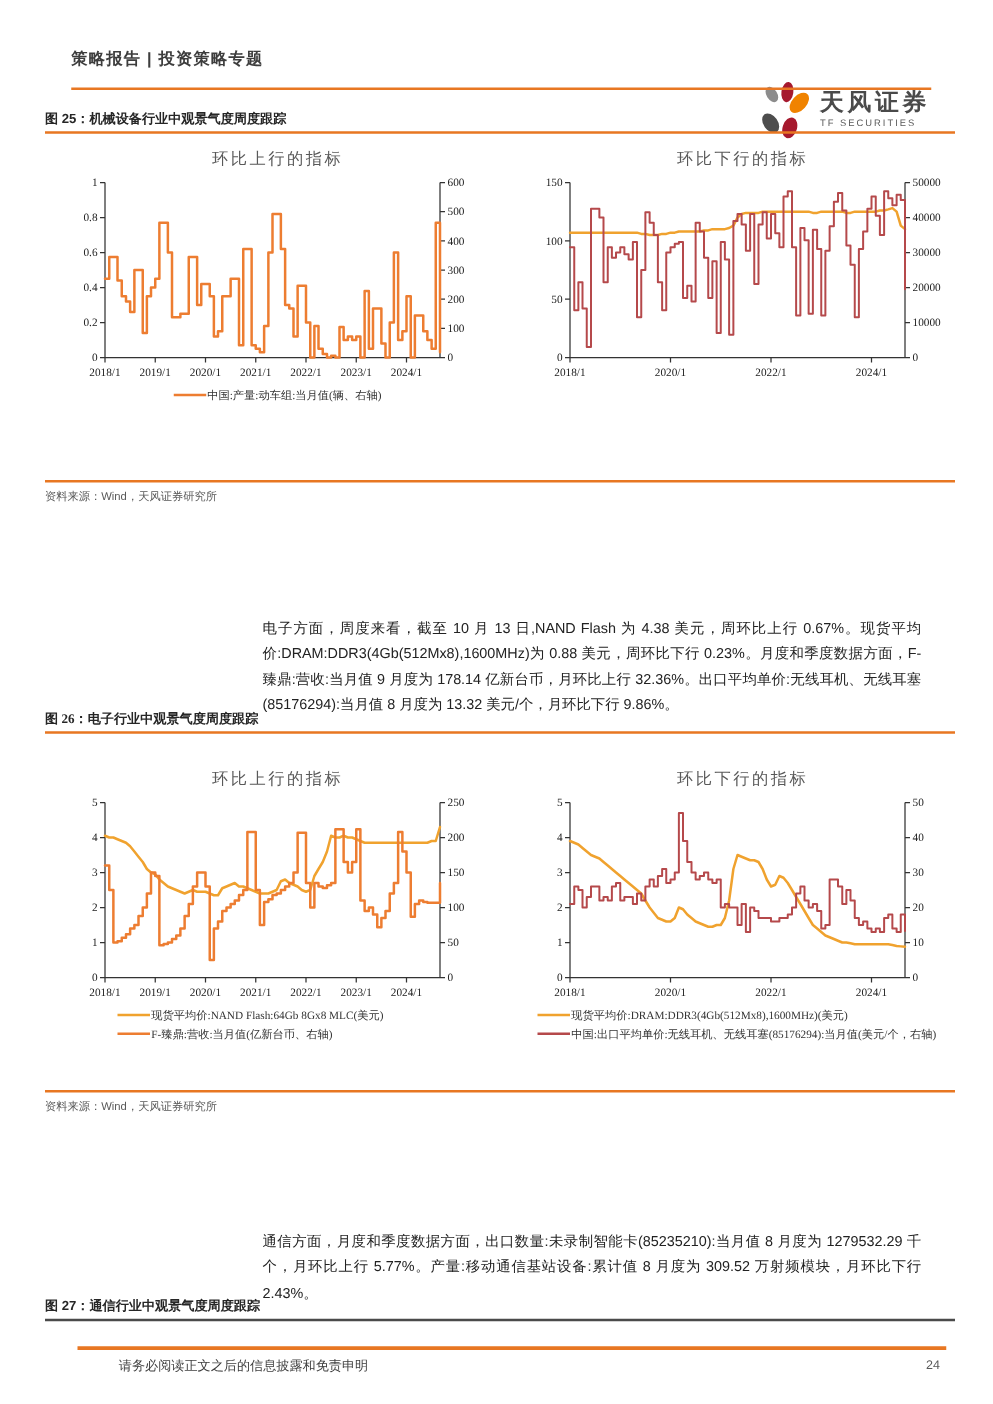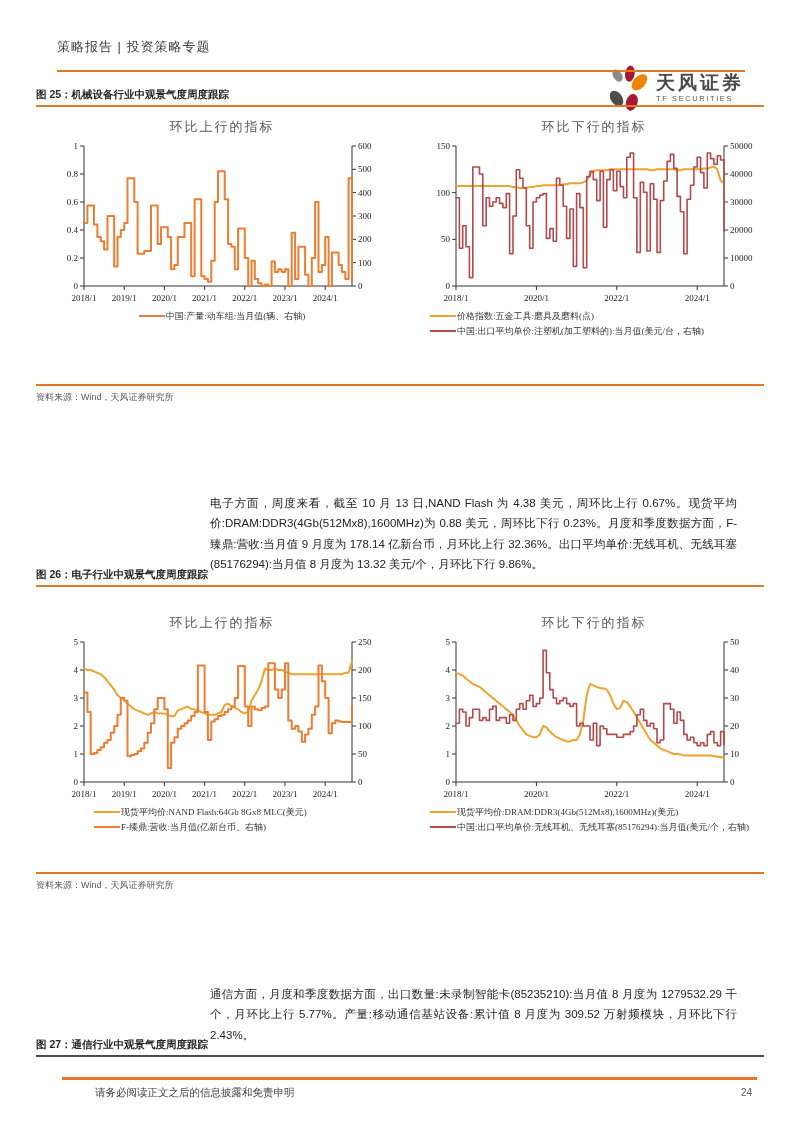--- a/index.html
+++ b/index.html
@@ -1,21 +1,21 @@
 <!DOCTYPE html>
 <html style="--accent: #e87722;"><head>
 <meta charset="utf-8">
 <style>
   html,body { margin:0; padding:0; background:#ffffff; }
   .page {
     position:relative; width:794px; height:1123px; background:#ffffff;
     font-family:"Liberation Sans","DejaVu Sans",sans-serif; overflow:hidden;
   }
   .abs { position:absolute; }
-  .doc-type { left:57px; top:38px; font-size:13px; font-weight:normal; color:#3d3d3d; letter-spacing:1px; }
+  .doc-type { left:57px; top:38px; font-size:13px; font-weight:bold; color:#3d3d3d; letter-spacing:1px; }
   .logo { right:50px; top:20px; display:flex; align-items:center; gap:7px;margin-top:45px; }
   .logo-cn { font-size:19px; font-weight:bold; color:#4a4a4a; letter-spacing:3px; line-height:1.1; }
   .logo-en { font-size:7.5px; color:#595959; letter-spacing:1.6px; margin-top:1px; }
   .rule-orange { background:#e87722; height:2px; }
   .rule-thin { background:#e87722; height:1.5px; }
   .rule-dark { background:#4a4a4a; height:1.5px; }
 
   .fig-caption { font-size:10.5px; font-weight:bold; color:#262626; }
   .src-note { font-size:9px; color:#595959; }
 
@@ -147,38 +147,28 @@
           <text x="38" y="163" text-anchor="middle">2018/1</text>
           <line x1="118.4" y1="148" x2="118.4" y2="152" stroke="#333" stroke-width="1"></line>
           <text x="118.4" y="163" text-anchor="middle">2020/1</text>
           <line x1="198.8" y1="148" x2="198.8" y2="152" stroke="#333" stroke-width="1"></line>
           <text x="198.8" y="163" text-anchor="middle">2022/1</text>
           <line x1="279.2" y1="148" x2="279.2" y2="152" stroke="#333" stroke-width="1"></line>
           <text x="279.2" y="163" text-anchor="middle">2024/1</text>
           <path d="M38.0 48.1 L41.4 48.1 L44.7 48.1 L48.0 48.1 L51.4 48.1 L54.8 48.1 L58.1 48.1 L61.5 48.1 L64.8 48.1 L68.2 48.1 L71.5 48.1 L74.8 48.1 L78.2 48.1 L81.5 48.1 L84.9 48.1 L88.3 48.1 L91.6 48.1 L95.0 49.1 L98.3 49.1 L101.7 50.0 L105.0 50.0 L108.3 50.0 L111.7 49.1 L115.0 49.1 L118.4 48.1 L121.8 48.1 L125.1 47.2 L128.4 47.2 L131.8 47.2 L135.2 47.2 L138.5 47.2 L141.8 47.2 L145.2 46.3 L148.6 46.3 L151.9 45.3 L155.3 45.3 L158.6 45.3 L161.9 45.3 L165.3 44.4 L168.7 42.5 L172.0 36.0 L175.3 33.2 L178.7 32.3 L182.1 32.3 L185.4 32.3 L188.8 32.3 L192.1 31.3 L195.4 31.3 L198.8 31.3 L202.2 31.3 L205.5 31.3 L208.8 31.3 L212.2 31.3 L215.6 31.3 L218.9 31.3 L222.3 31.3 L225.6 31.3 L228.9 31.3 L232.3 32.3 L235.7 32.3 L239.0 31.3 L242.3 31.3 L245.7 31.3 L249.1 31.3 L252.4 31.3 L255.8 31.3 L259.1 32.3 L262.4 32.3 L265.8 31.3 L269.1 31.3 L272.5 31.3 L275.9 31.3 L279.2 31.3 L282.6 31.3 L285.9 30.4 L289.3 30.4 L292.6 29.5 L295.9 28.5 L299.3 31.3 L302.6 42.5 L306.0 45.3" fill="none" stroke="#f0a22e" stroke-width="2" stroke-linejoin="round" stroke-linecap="round"></path>
           <path d="M38.0 59.8 L41.4 59.8 L41.4 110.2 L44.7 110.2 L44.7 87.8 L48.0 87.8 L48.0 108.8 L51.4 108.8 L51.4 139.6 L54.8 139.6 L54.8 29.0 L58.1 29.0 L58.1 29.0 L61.5 29.0 L61.5 36.0 L64.8 36.0 L64.8 87.8 L68.2 87.8 L68.2 59.8 L71.5 59.8 L71.5 68.2 L74.8 68.2 L74.8 64.0 L78.2 64.0 L78.2 59.8 L81.5 59.8 L81.5 65.4 L84.9 65.4 L84.9 69.6 L88.3 69.6 L88.3 55.6 L91.6 55.6 L91.6 115.8 L95.0 115.8 L95.0 78.0 L98.3 78.0 L98.3 31.8 L101.7 31.8 L101.7 40.2 L105.0 40.2 L105.0 50.0 L108.3 50.0 L108.3 87.8 L111.7 87.8 L111.7 110.2 L115.0 110.2 L115.0 64.0 L118.4 64.0 L118.4 59.8 L121.8 59.8 L121.8 57.0 L125.1 57.0 L125.1 55.6 L128.4 55.6 L128.4 100.4 L131.8 100.4 L131.8 90.6 L135.2 90.6 L135.2 103.2 L138.5 103.2 L138.5 40.2 L141.8 40.2 L141.8 47.2 L145.2 47.2 L145.2 68.2 L148.6 68.2 L148.6 100.4 L151.9 100.4 L151.9 71.0 L155.3 71.0 L155.3 128.4 L158.6 128.4 L158.6 55.6 L161.9 55.6 L161.9 69.6 L165.3 69.6 L165.3 129.8 L168.7 129.8 L168.7 38.8 L172.0 38.8 L172.0 33.2 L175.3 33.2 L175.3 41.6 L178.7 41.6 L178.7 62.6 L182.1 62.6 L182.1 33.2 L185.4 33.2 L185.4 89.2 L188.8 89.2 L188.8 41.6 L192.1 41.6 L192.1 31.8 L195.4 31.8 L195.4 52.8 L198.8 52.8 L198.8 33.2 L202.2 33.2 L202.2 48.6 L205.5 48.6 L205.5 59.8 L208.8 59.8 L208.8 19.2 L212.2 19.2 L212.2 15.0 L215.6 15.0 L215.6 59.8 L218.9 59.8 L218.9 114.4 L222.3 114.4 L222.3 44.4 L225.6 44.4 L225.6 54.2 L228.9 54.2 L228.9 113.0 L232.3 113.0 L232.3 45.8 L235.7 45.8 L235.7 61.2 L239.0 61.2 L239.0 114.4 L242.3 114.4 L242.3 62.6 L245.7 62.6 L245.7 43.0 L249.1 43.0 L249.1 23.4 L252.4 23.4 L252.4 16.4 L255.8 16.4 L255.8 30.4 L259.1 30.4 L259.1 58.4 L262.4 58.4 L262.4 73.8 L265.8 73.8 L265.8 115.8 L269.1 115.8 L269.1 61.2 L272.5 61.2 L272.5 47.2 L275.9 47.2 L275.9 29.0 L279.2 29.0 L279.2 19.2 L282.6 19.2 L282.6 34.6 L285.9 34.6 L285.9 50.0 L289.3 50.0 L289.3 15.0 L292.6 15.0 L292.6 20.6 L295.9 20.6 L295.9 26.2 L299.3 26.2 L299.3 17.8 L302.6 17.8 L302.6 22.0 L306.0 22.0 L306.0 93.4" fill="none" stroke="#b5494b" stroke-width="1.6" stroke-linejoin="round" stroke-linecap="round"></path>
         </svg>
-        <div class="legend left">
-          <div class="legend-item">
-            <span class="legend-swatch" style="border-top-color:#f0a22e"></span>
-            <span>价格指数:五金工具:磨具及磨料(点)</span>
-          </div>
-          <div class="legend-item">
-            <span class="legend-swatch" style="border-top-color:#b5494b"></span>
-            <span>中国:出口平均单价:注塑机(加工塑料的):当月值(美元/台，右轴)</span>
-          </div>
-        </div>
       </div>
   </div>
   <div class="abs rule-thin" style="top:384px; left:36px; right:30px;"></div>
   <div class="abs src-note" style="top:391px; left:36px;">资料来源：Wind，天风证券研究所</div>
 
   <div class="abs para" style="top:445px; left:210px; width:527px;">电子方面，周度来看，截至 10 月 13 日,NAND Flash 为 4.38 美元，周环比上行 0.67%。现货平均价:DRAM:DDR3(4Gb(512Mx8),1600MHz)为 0.88 美元，周环比下行 0.23%。月度和季度数据方面，F-臻鼎:营收:当月值 9 月度为 178.14 亿新台币，月环比上行 32.36%。出口平均单价:无线耳机、无线耳塞(85176294):当月值 8 月度为 13.32 美元/个，月环比下行 9.86%。</div>
 
-  <div class="abs fig-caption" style="top:568px; left:36px;">图 26：电子行业中观景气度周度跟踪</div>
+  <div class="abs fig-caption" style="top:568px; left:36px;font-family:Liberation Serif, serif;">图 26：电子行业中观景气度周度跟踪</div>
   <div class="abs rule-thin" style="top:585px; left:36px; right:30px;"></div>
   <div class="abs charts-row" style="top:614px;">
     <div class="chart">
         <div class="c-title">环比上行的指标</div>
         <svg width="352" height="170" viewBox="0 0 352 170">
           <line x1="38" y1="8" x2="38" y2="148" stroke="#333" stroke-width="1"></line>
           <line x1="306" y1="8" x2="306" y2="148" stroke="#333" stroke-width="1"></line>
           <line x1="38" y1="148" x2="306" y2="148" stroke="#333" stroke-width="1"></line>
           <line x1="34" y1="148" x2="38" y2="148" stroke="#333" stroke-width="1"></line>
           <text x="32" y="151" text-anchor="end">0</text>

